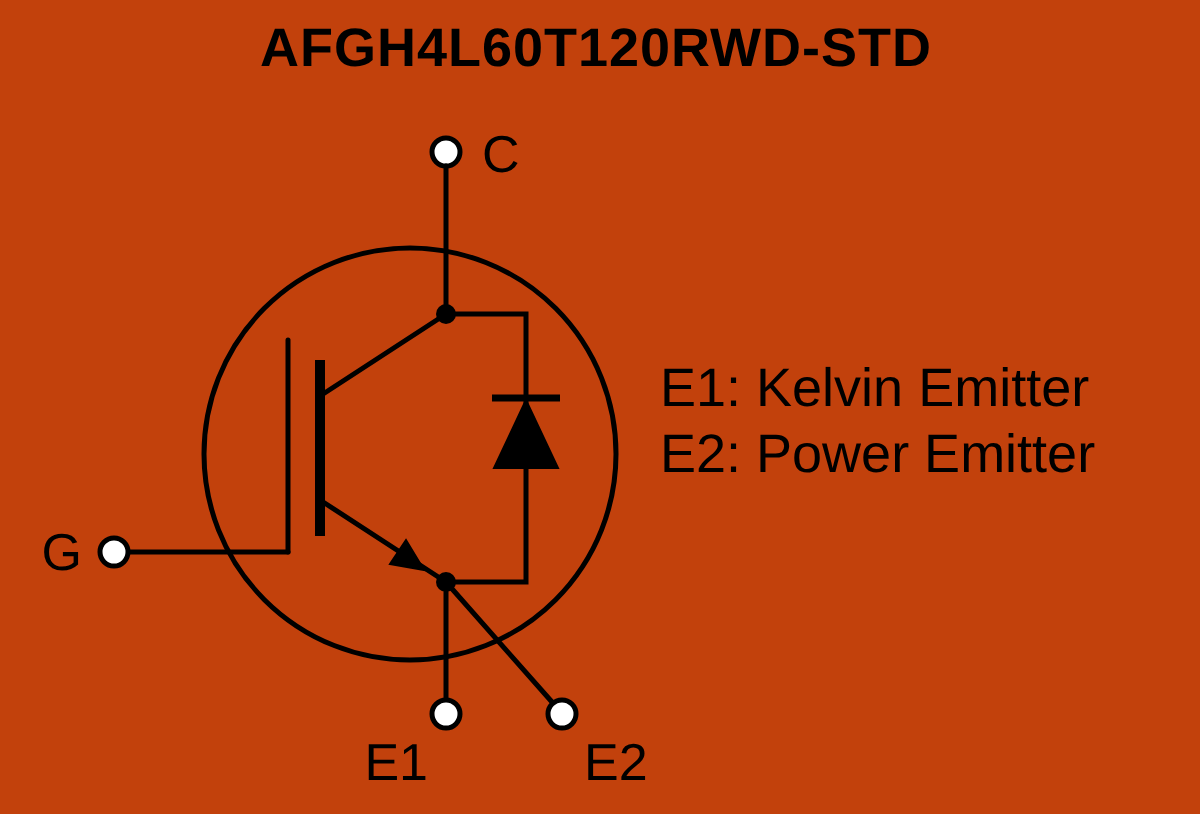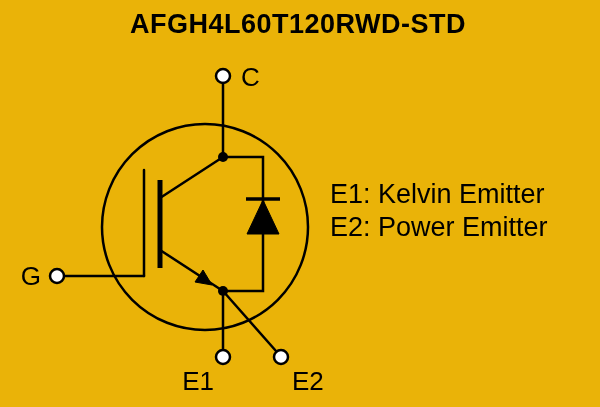--- a/index.html
+++ b/index.html
@@ -4,21 +4,21 @@
 <style>
   html, body {
     margin: 0;
     padding: 0;
     background: #ffffff;
   }
   .canvas {
     position: relative;
     width: 600px;
     height: 407px;
-    background: #eab308;
+    background: #c2410c;
     font-family: "Liberation Sans", sans-serif;
     overflow: hidden;
   }
   svg text {
     font-family: "Liberation Sans", sans-serif;
     fill: #000000;
   }
   .part-title {
     font-size: 27px;
     font-weight: bold;

